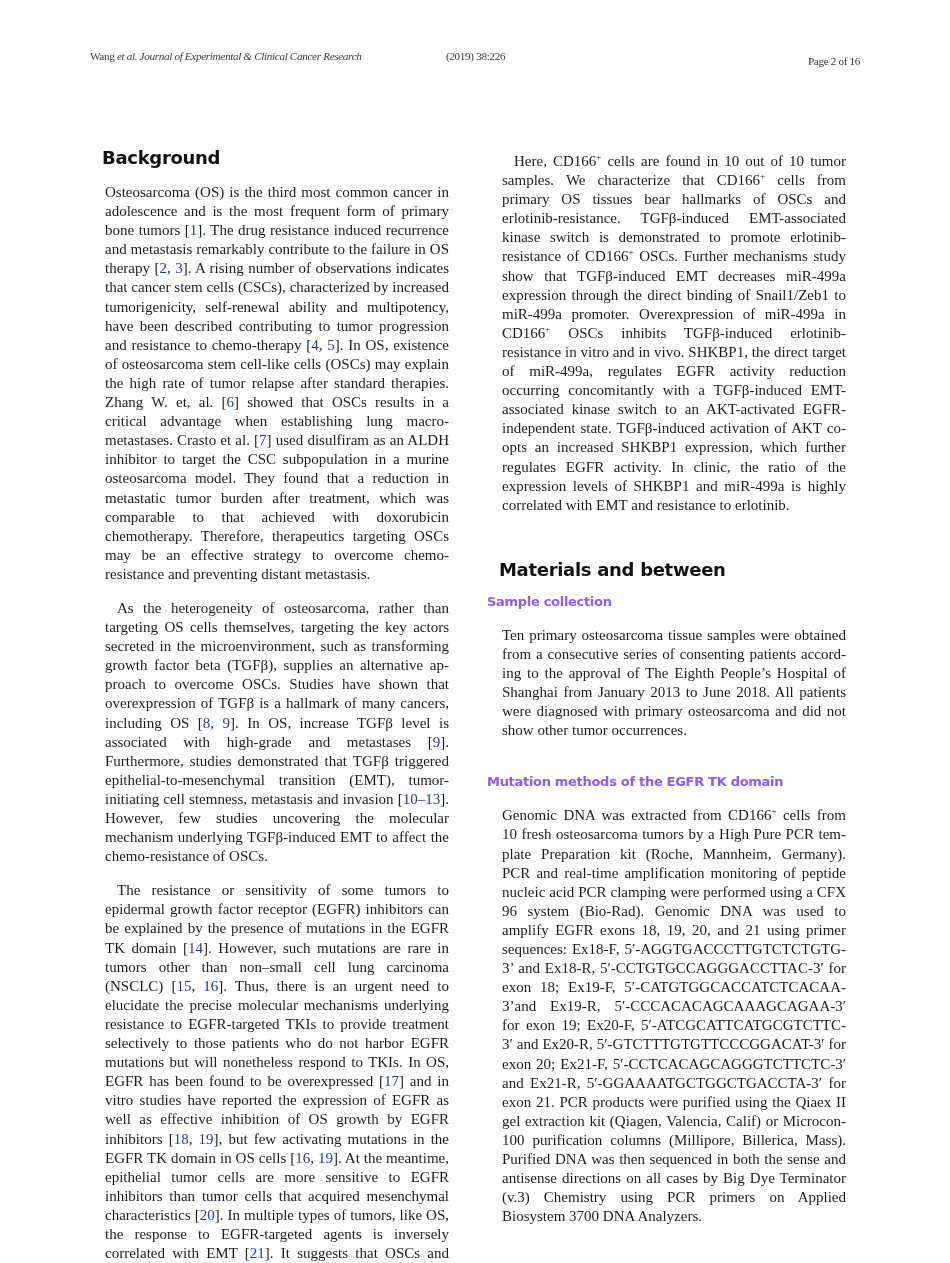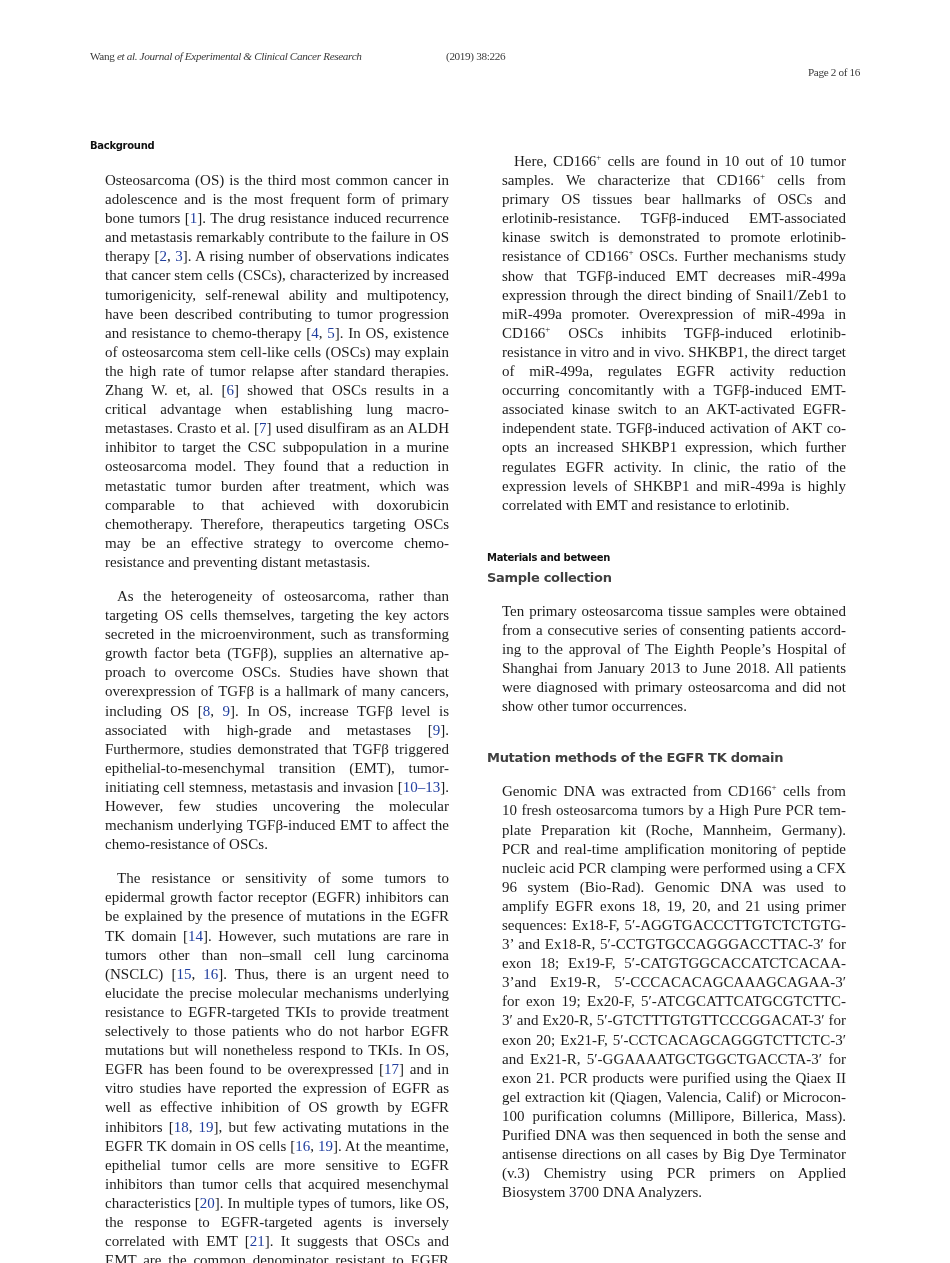--- a/index.html
+++ b/index.html
@@ -5,37 +5,37 @@
     html, body { margin: 0; padding: 0; background: #ffffff; }
     body { width: 950px; height: 1263px; position: relative; overflow: hidden; }
     .header {
       position: absolute; top: 50px; left: 90px; width: 770px; height: 18px;
       font-family: Liberation Serif, serif; font-size: 11.2px; color: #3a3a3a;
       letter-spacing: -0.35px;
     }
     .header .journal { position: absolute; left: 0; top: 0; }
     .header .journal em { font-style: italic; }
     .header .vol { position: absolute; left: 356px; top: 0; }
-    .header .page { position: absolute; right: 0; top: 16px; }
+    .header .page { position: absolute; right: 0; top: 5px; }
     .col {
       position: absolute; top: 136px; width: 374px;
       font-family: "Liberation Serif", serif; font-size: 15px; line-height: 19.1px;
       color: #1c1c1c; text-align: justify; hyphens: manual;
     }
     .col.left { left: 90px; }
     .col.right { left: 487px; top: 137px; }
     .col p { margin: 15px; }
     .col p.indent { text-indent: 12px; }
     h2.sec {
-      font-family: "DejaVu Sans", sans-serif; font-weight: bold; font-size: 10px;
-      margin: 0; line-height: 20px; color: #111; letter-spacing: -0.3px;
+      font-family: "DejaVu Sans", sans-serif; font-weight: bold; font-size: 18px;
+      margin: 12px; line-height: 20px; color: #111; letter-spacing: -0.3px;
     }
     h3.sub {
       font-family: "DejaVu Sans", sans-serif; font-weight: bold; font-size: 13px;
-      margin: 0; line-height: 19px; color: #404040; letter-spacing: -0.3px;
+      margin: 0; line-height: 19px; color: #8b5cf6; letter-spacing: -0.3px;
     }
     .gap-sec { height: 18px; }
     .gap-sub { height: 17px; }
     .cite { color: #1f3d9e; }
     sup { font-size: 9px; line-height: 0; }
   </style>
 </head>
 <body>
 
 <div class="header">

